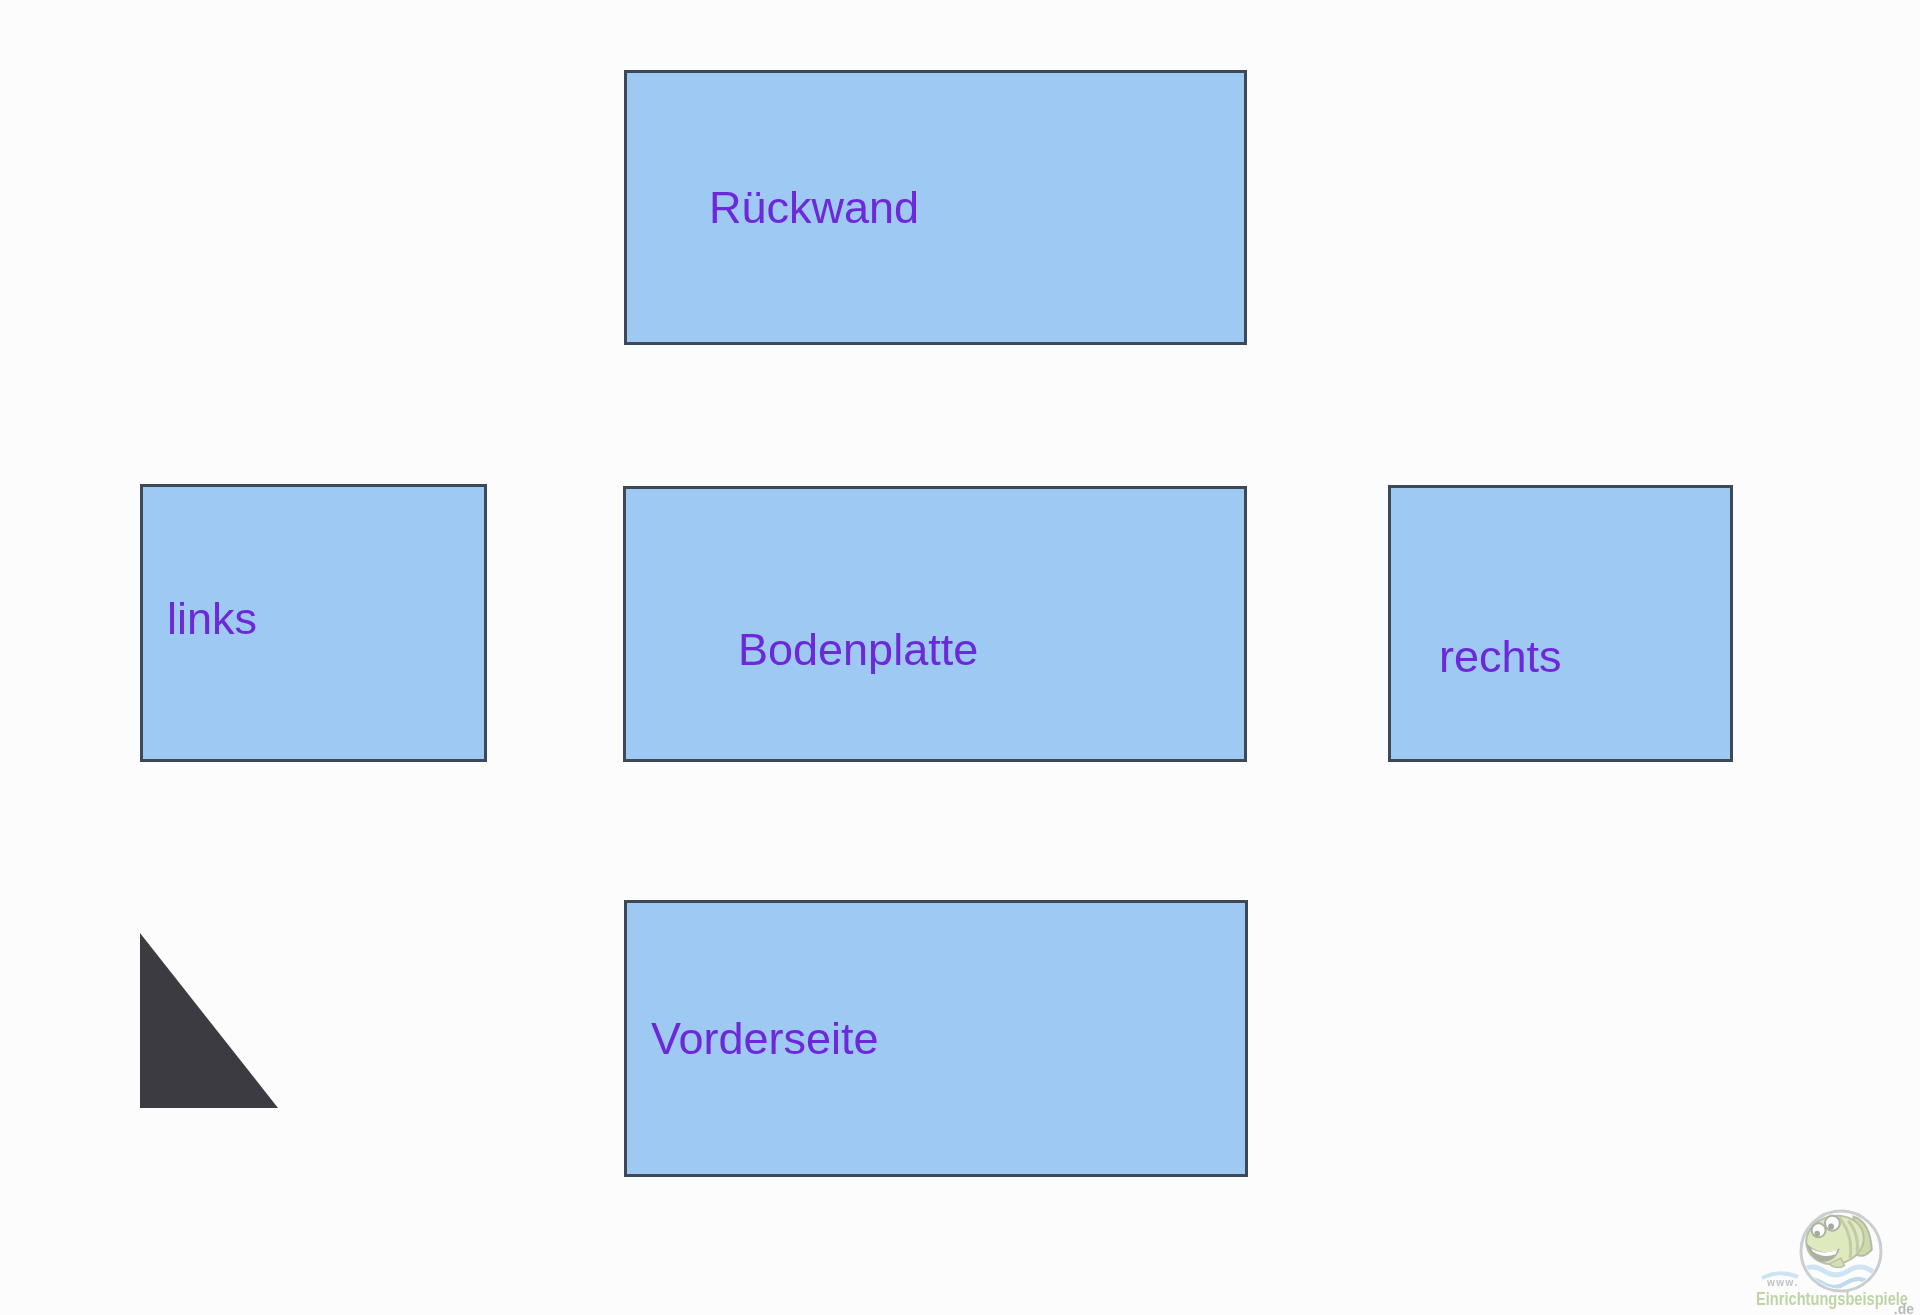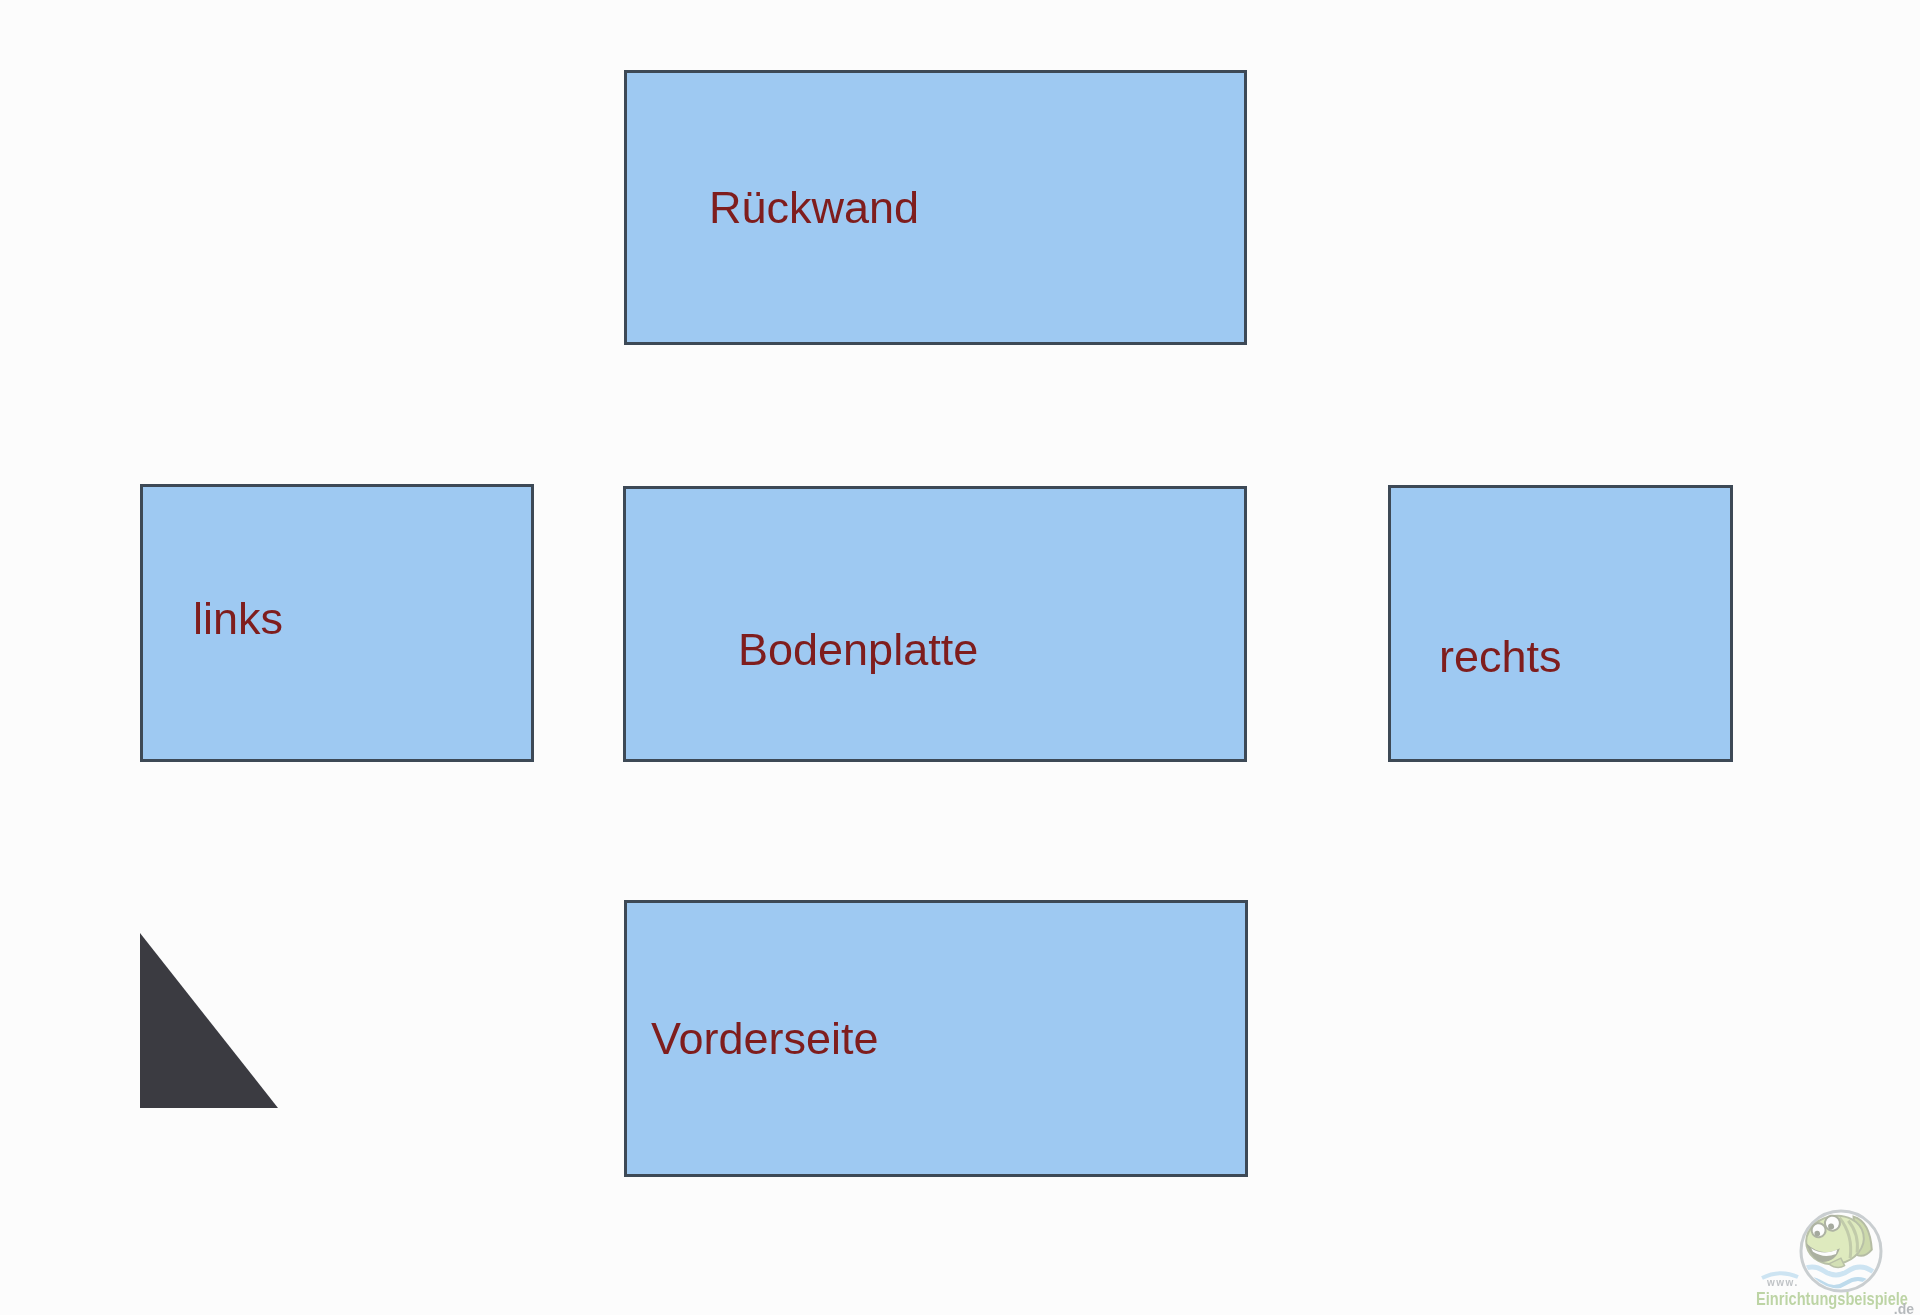--- a/index.html
+++ b/index.html
@@ -10,28 +10,28 @@
     position:relative;
     font-family:"Liberation Sans",sans-serif;
   }
   .panel{
     position:absolute;
     background:#9ec9f2;
     border:3px solid #3d4956;
     box-sizing:border-box;
     display:flex;
     align-items:center;
-    color:#7f1d1d;
+    color:#6d28d9;
     font-size:45px;
     letter-spacing:0;
   }
   .panel .label{display:block;white-space:nowrap}
 
   #panel-rueckwand  {left:624px; top:70px;  width:623px; height:275px; padding-left:82px}
-  #panel-links      {left:140px; top:484px; width:394px; height:278px; padding-left:50px}
+  #panel-links      {left:140px; top:484px; width:347px; height:278px; padding-left:24px}
   #panel-bodenplatte{left:623px; top:486px; width:624px; height:276px; padding-left:112px}
   #panel-rechts     {left:1388px;top:485px; width:345px; height:277px; padding-left:48px}
   #panel-vorderseite{left:624px; top:900px; width:624px; height:277px; padding-left:24px}
 
   #panel-bodenplatte .label{transform:translateY(26px)}
   #panel-rechts .label{transform:translateY(33px)}
   #panel-links .label{transform:translateY(-4px)}
 
   .triangle{
     position:absolute;

